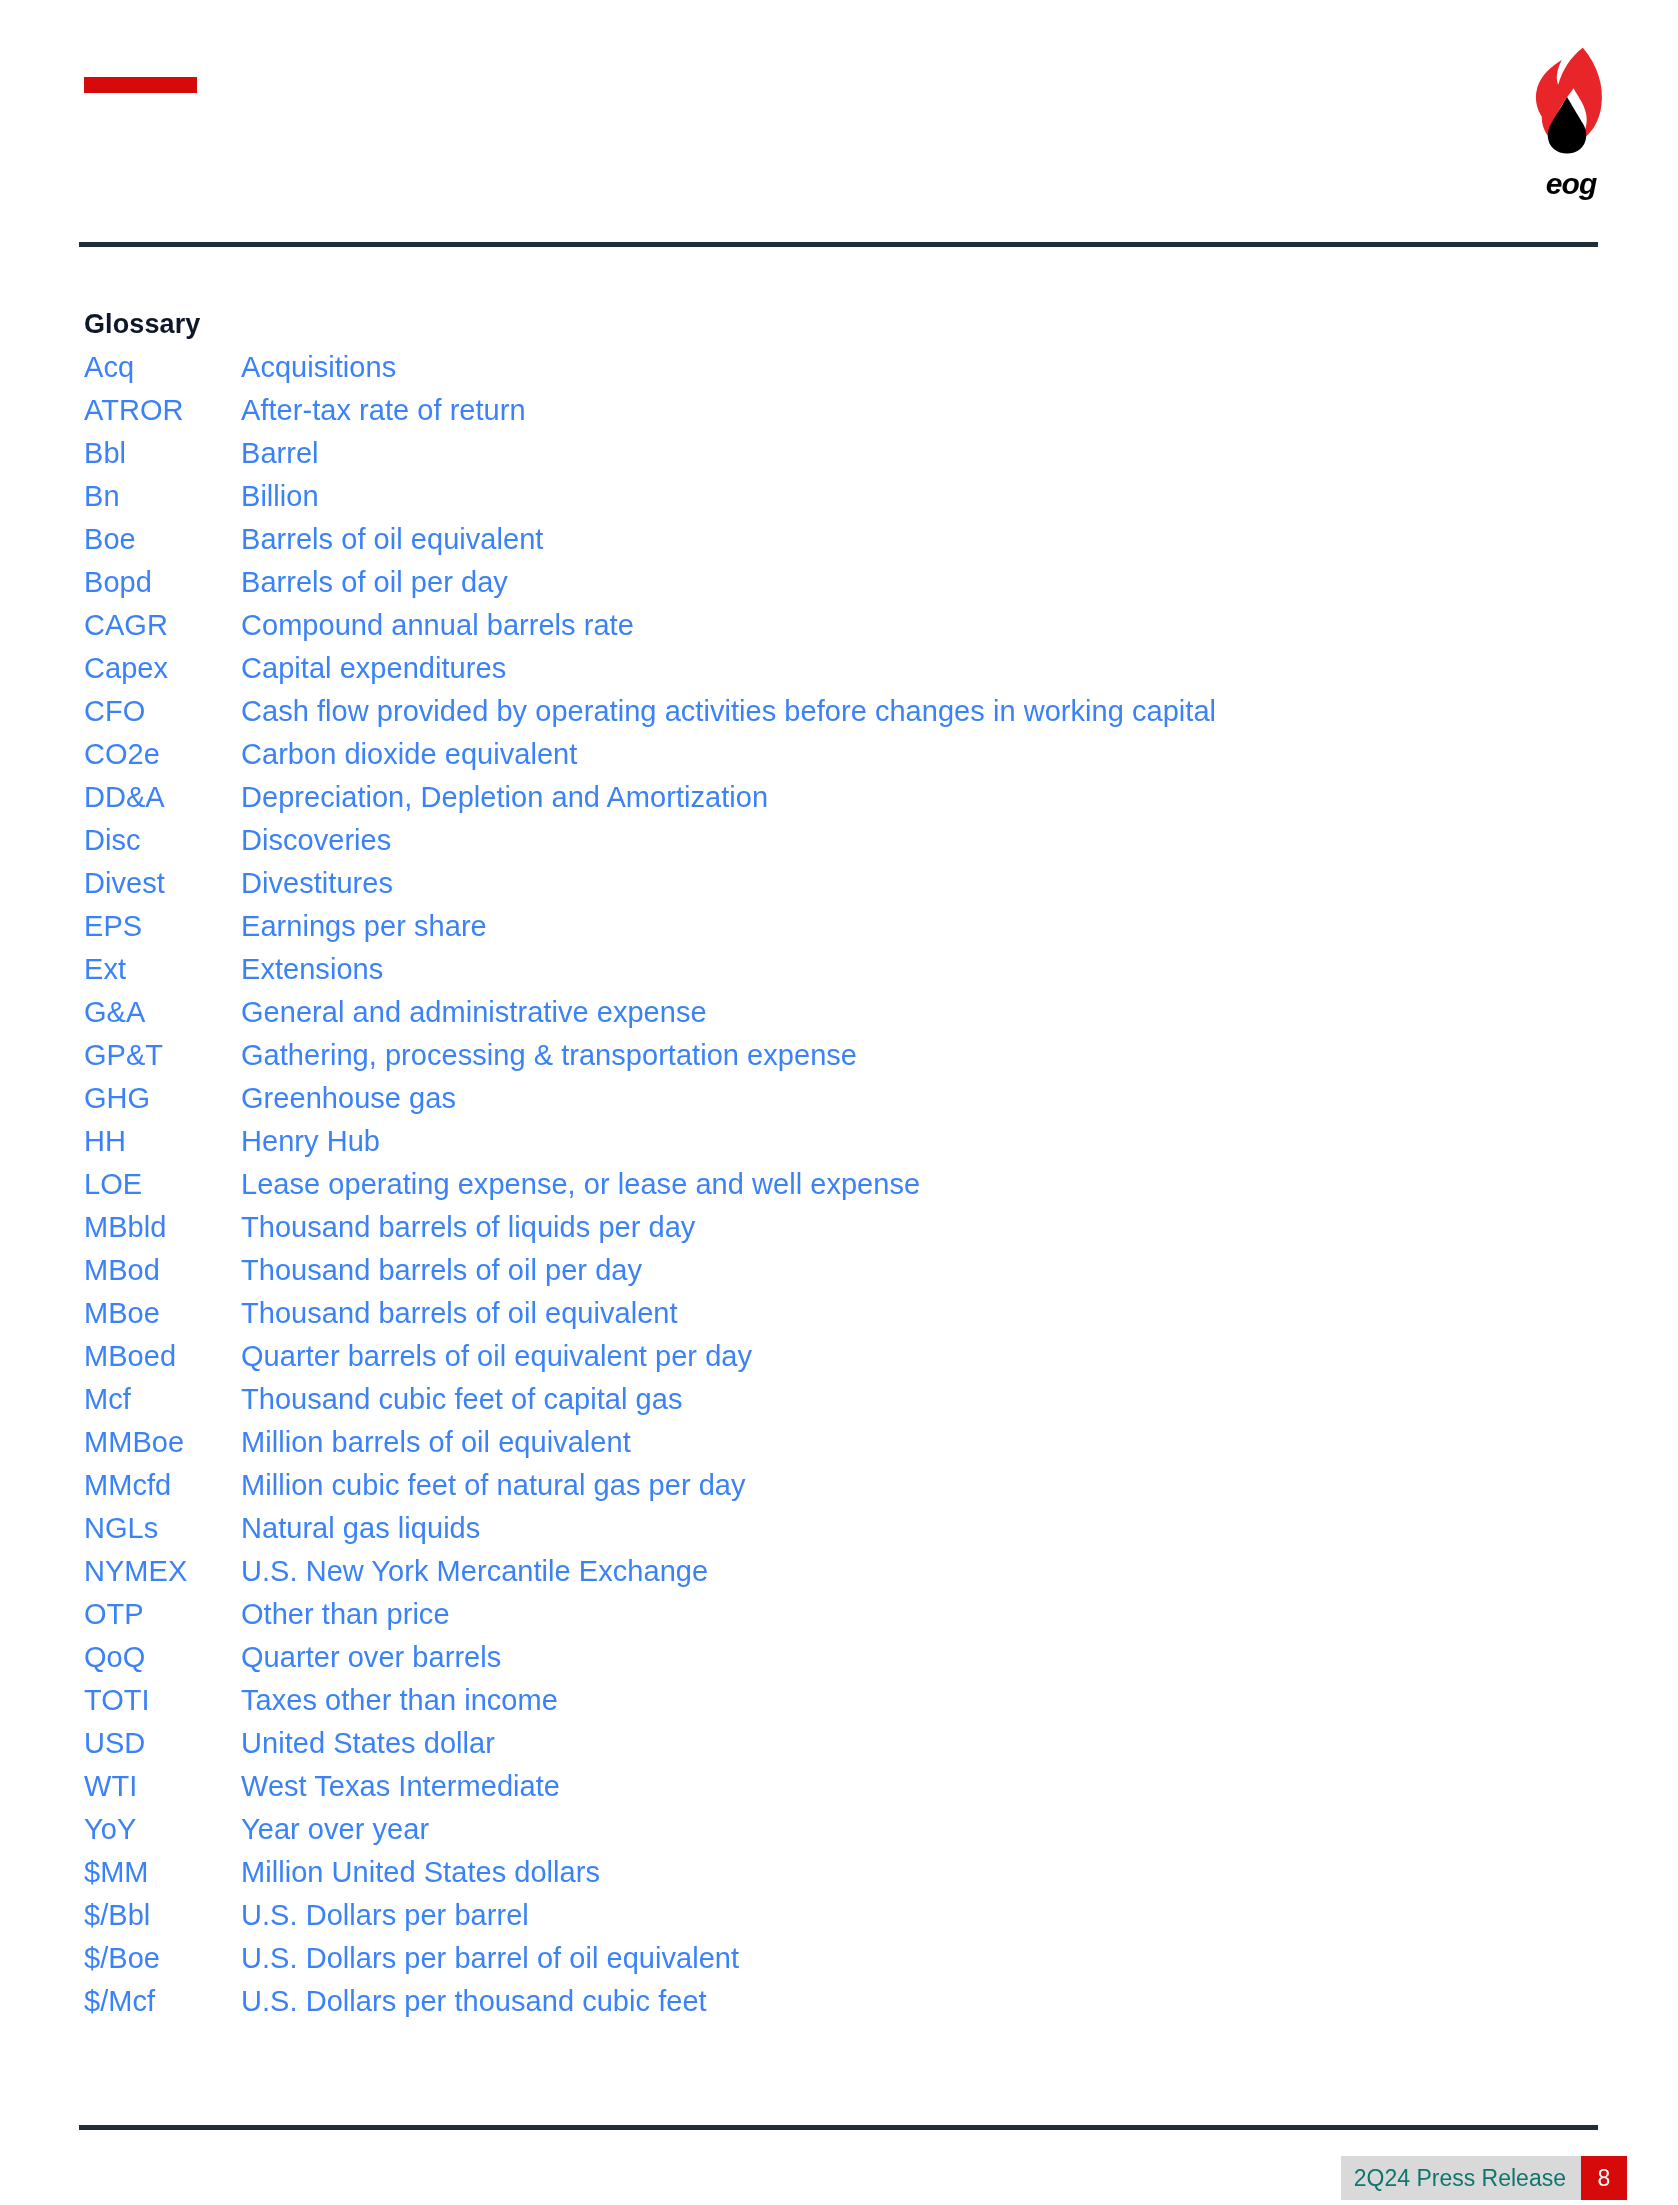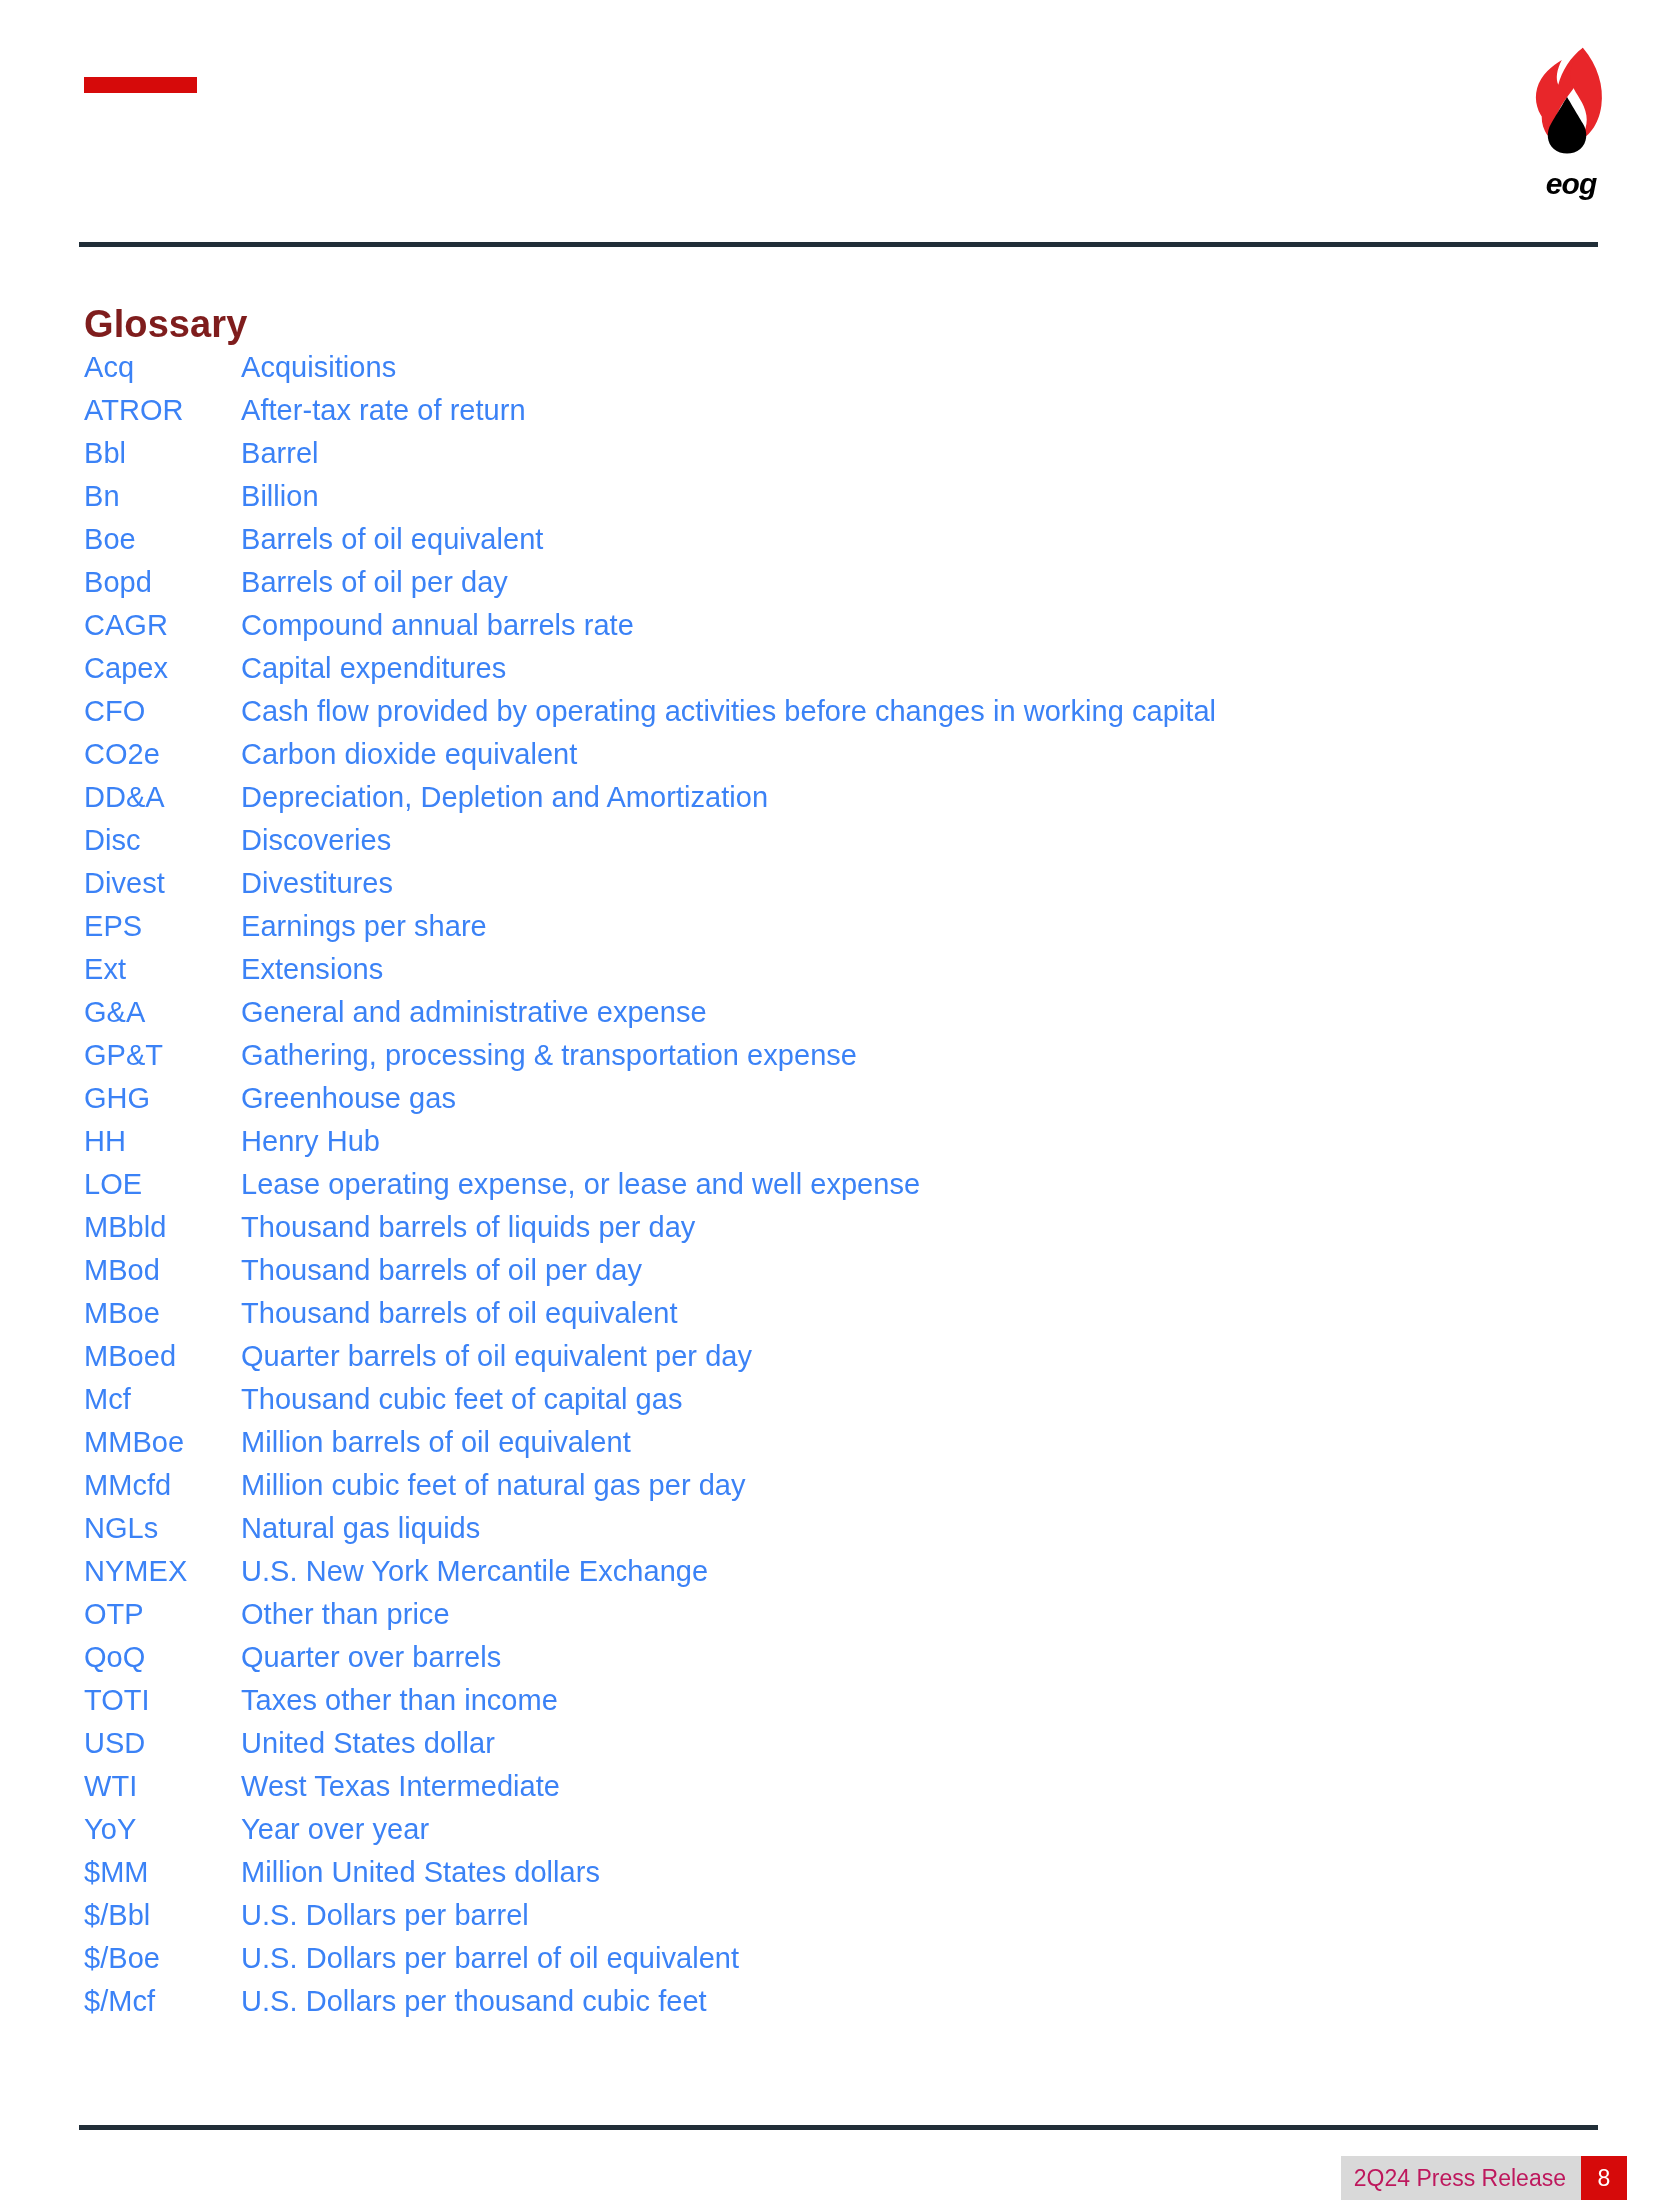--- a/index.html
+++ b/index.html
@@ -49,23 +49,23 @@
     background:#212E38;
   }
 
   
   .content {
     position:absolute;
     left:84px; top:303px;
     width:1500px;
   }
   .glossary-title {
-    font-size:38px;
+    font-size:27px;
     font-weight:bold;
-    color:#7f1d1d;
+    color:#0f172a;
     line-height:43px;
     letter-spacing:0.1px;
     white-space:nowrap;
   }
   .glossary-list {
     list-style:none;
   }
   .glossary-row {
     display:flex;
     line-height:43px;
@@ -91,21 +91,21 @@
   .footer-tag {
     position:absolute;
     top:2156px;
     right:51px;
     display:flex;
     align-items:stretch;
     height:44px;
   }
   .footer-label {
     background:#D9D9D9;
-    color:#be185d;
+    color:#0f766e;
     font-size:23px;
     line-height:44px;
     padding:0 15px 0 13.2px;
     white-space:nowrap;
   }
   .footer-page {
     background:#D60A0A;
     color:#ffffff;
     font-size:23px;
     line-height:44px;

